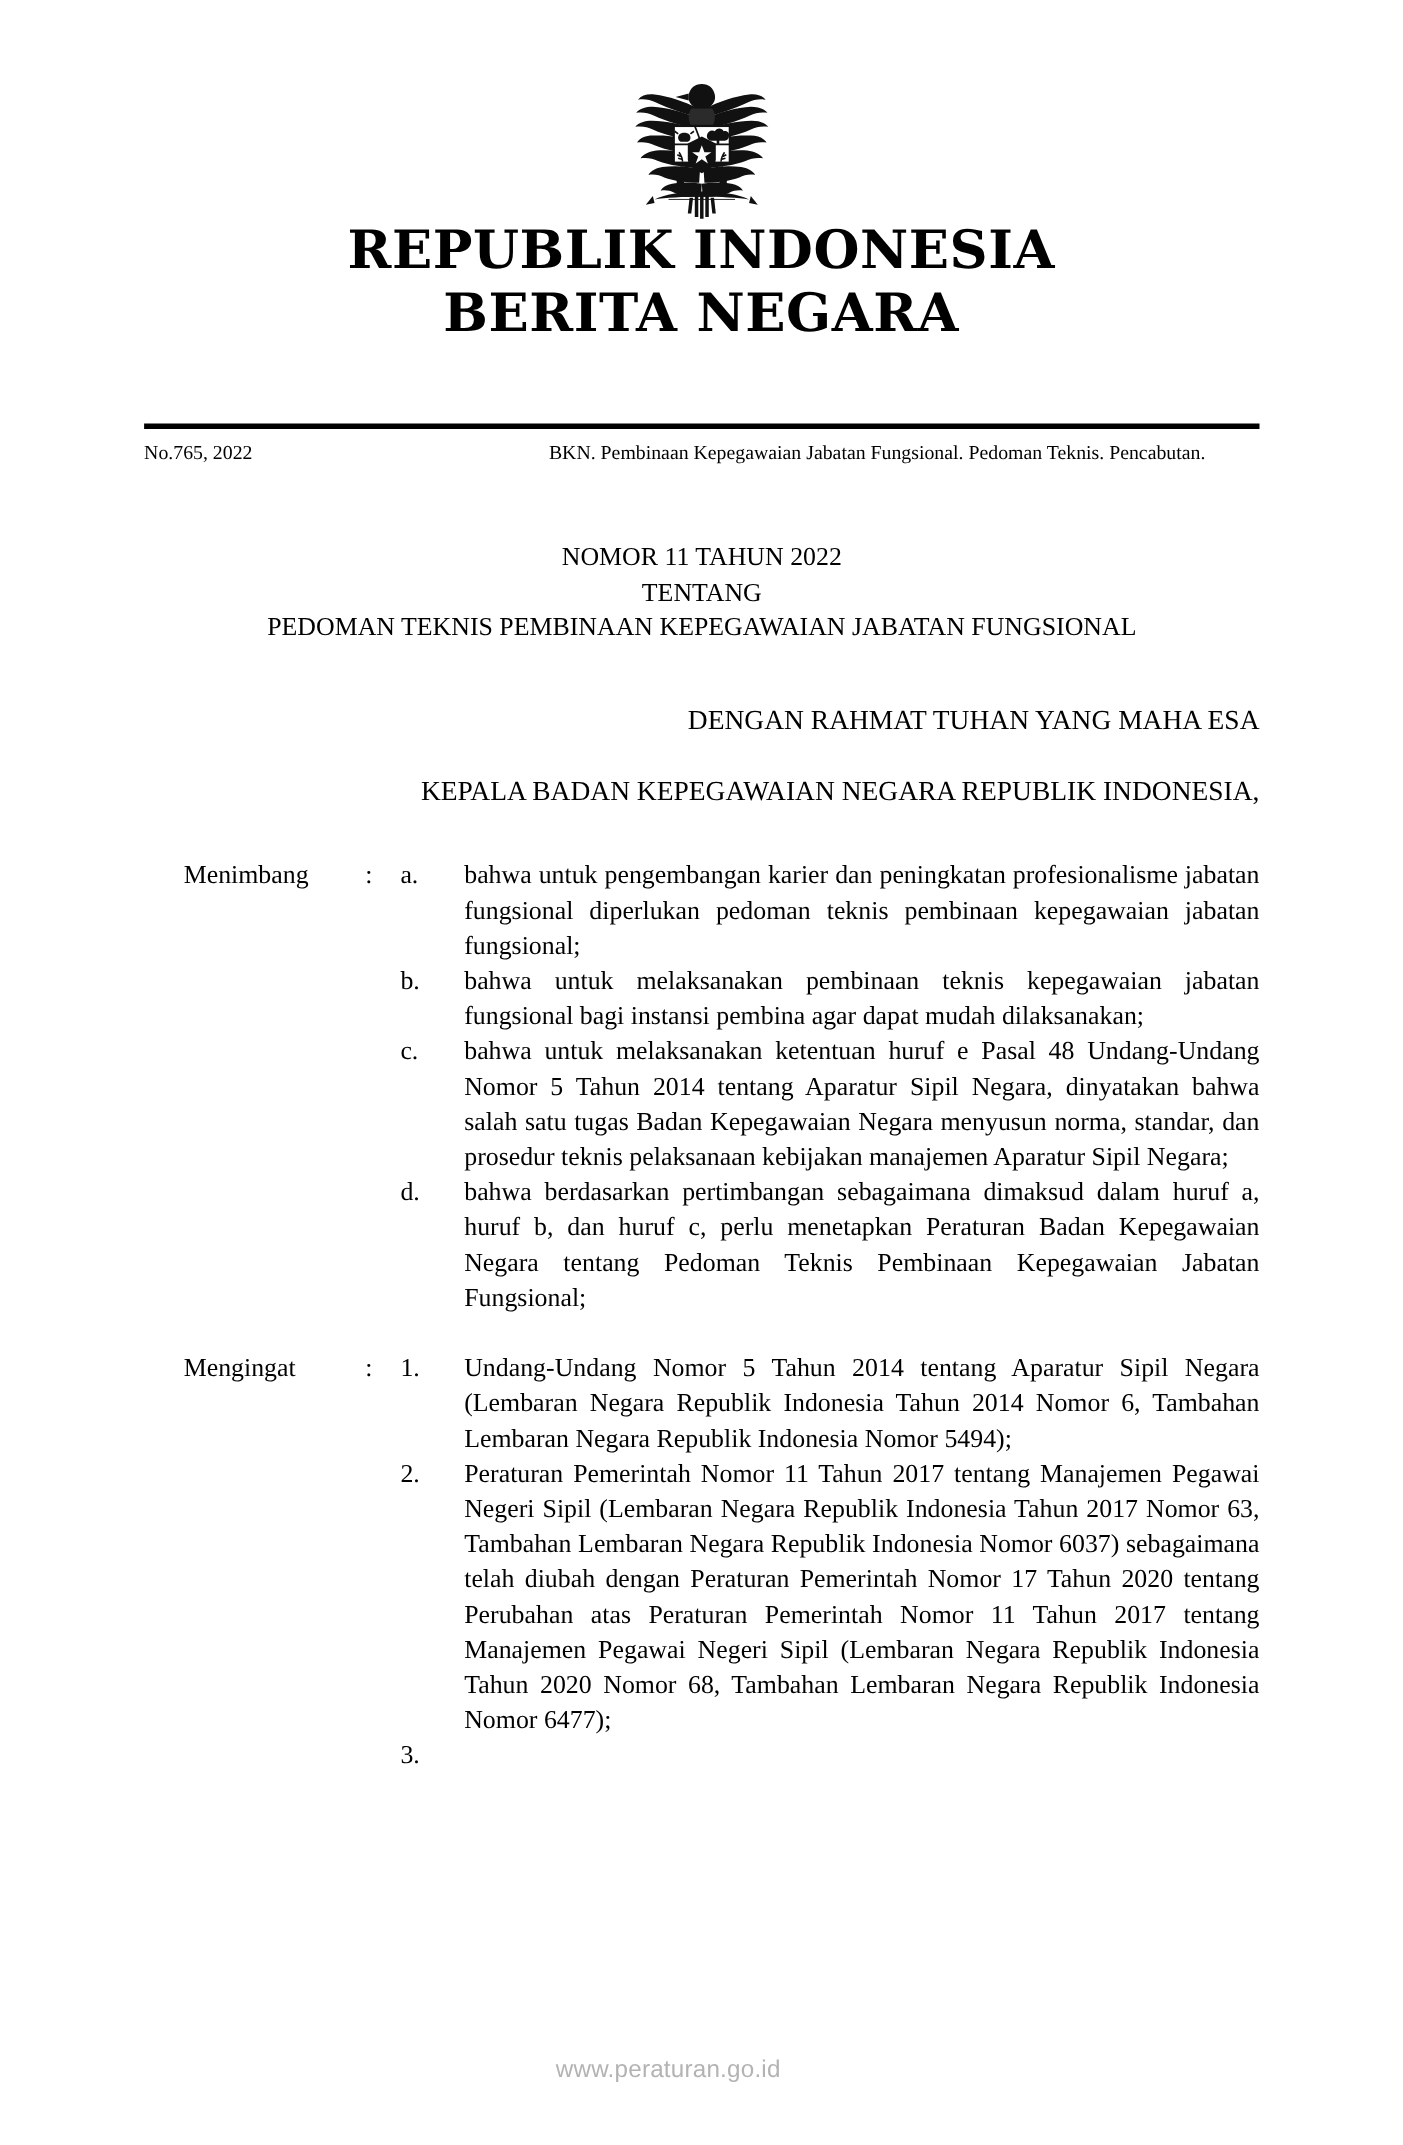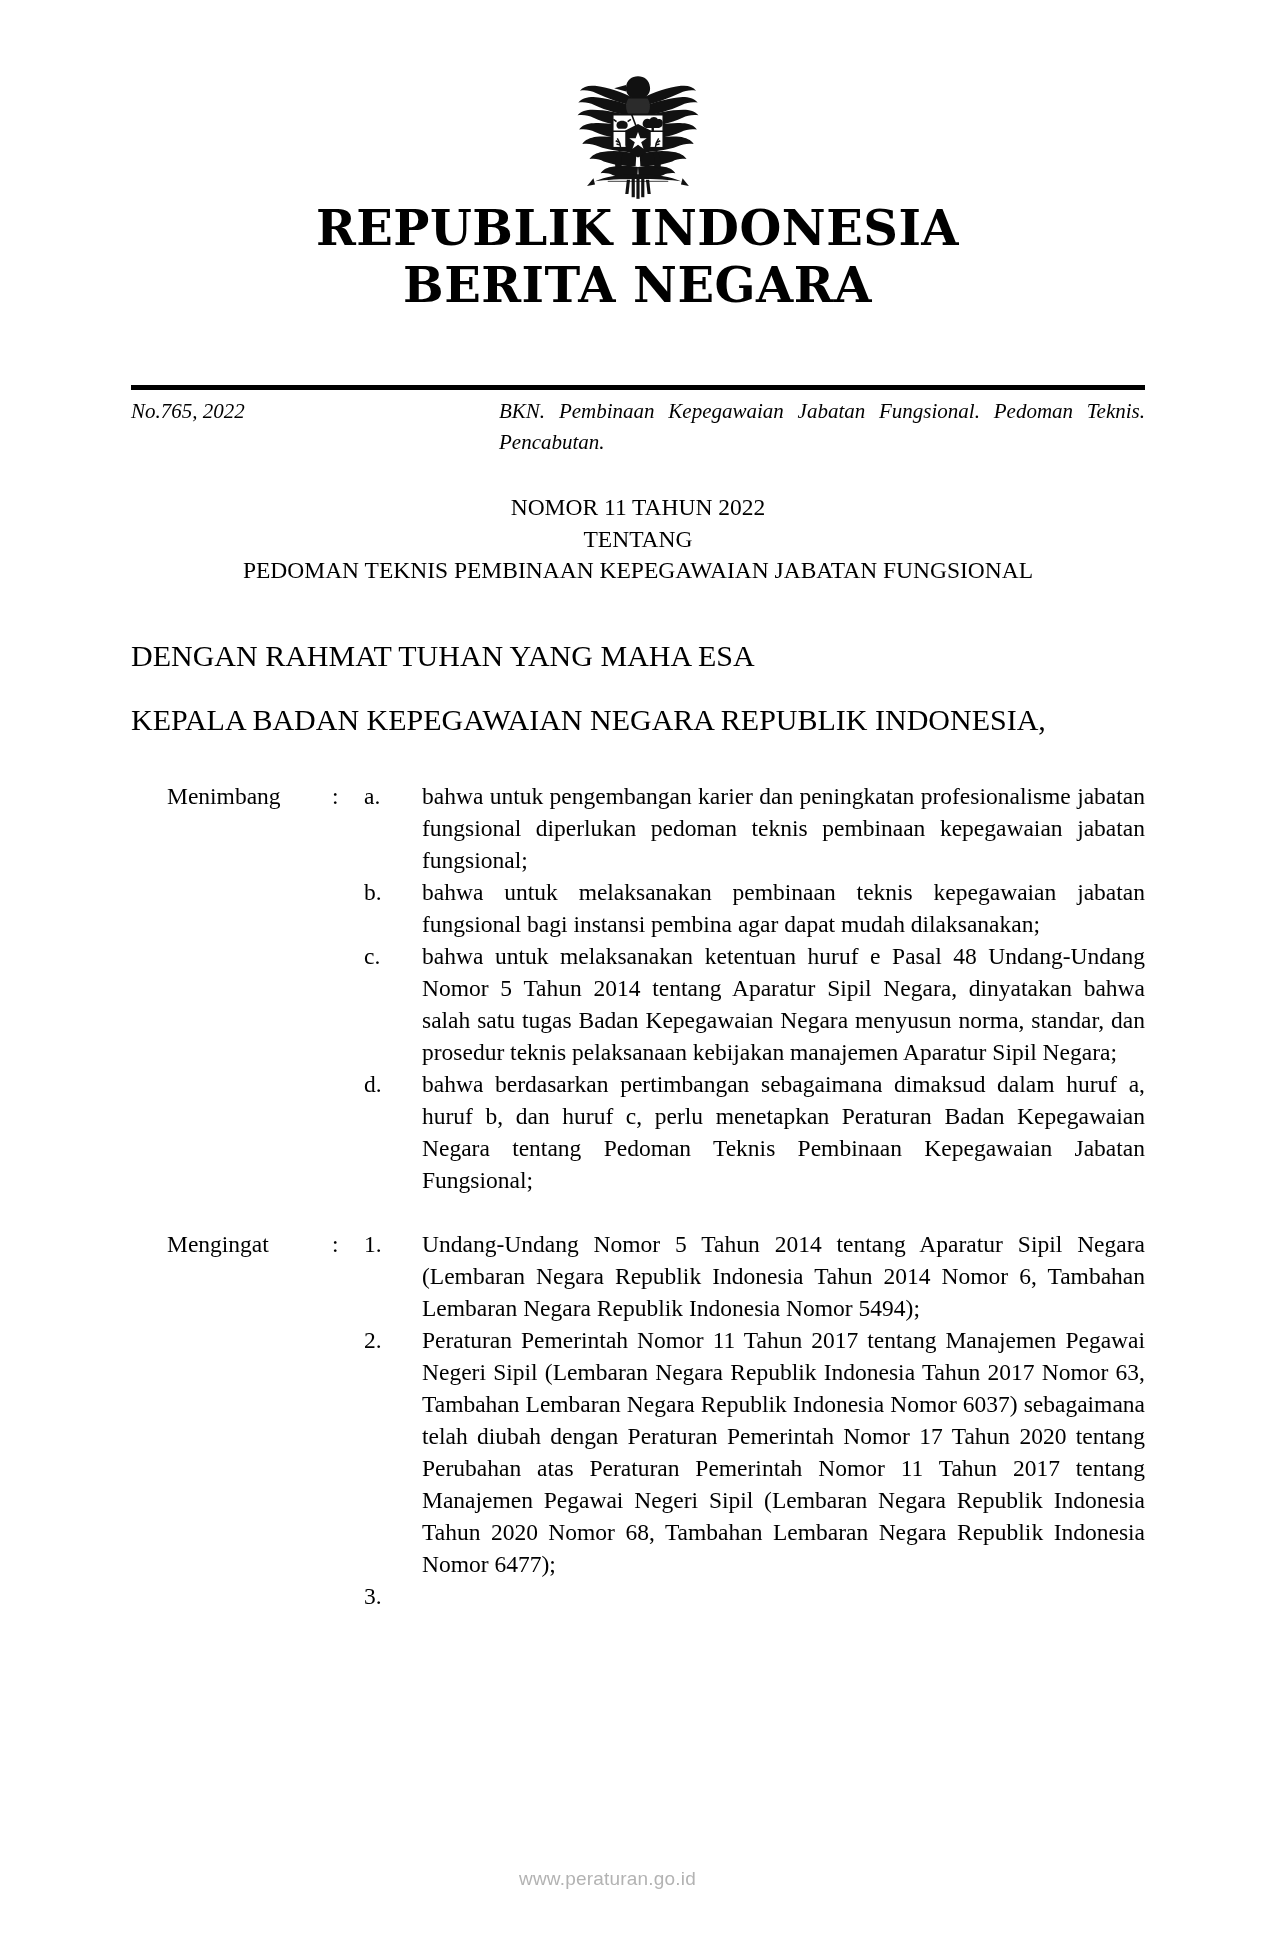--- a/index.html
+++ b/index.html
@@ -60,23 +60,22 @@
     height: 5px;
     background: #000000;
   }
 
   
   .gazette {
     position: absolute;
     left: 131px;
     top: 396px;
     width: 1014px;
-    font-size: 21px;
+    font-size: 18px;
     line-height: 31px;
-    font-style: italic;
   }
   .gazette .no {
     float: left;
     width: 360px;
     text-align: left;
   }
   .gazette .subj {
     margin-left: 368px;
     text-align: justify;
     text-align-last: left;
@@ -92,22 +91,22 @@
     font-size: 23.5px;
     line-height: 31.5px;
   }
 
   
   .invocation {
     position: absolute;
     left: 131px;
     top: 640px;
     width: 1014px;
-    text-align: left;
-    font-size: 30px;
+    text-align: right;
+    font-size: 25px;
     line-height: 31.5px;
   }
   .invocation .spacer { height: 32px; }
 
   
   .clauses {
     position: absolute;
     left: 131px;
     top: 780px;
     width: 1014px;
@@ -145,21 +144,21 @@
   
   .footer {
     position: absolute;
     left: 0;
     top: 1868px;
     width: 1275px;
     text-align: center;
     padding-right: 60px;
     box-sizing: border-box;
     font-family: "Liberation Sans", "DejaVu Sans", sans-serif;
-    font-size: 19px;
+    font-size: 22px;
     color: #b3b3b3;
     letter-spacing: 0.2px;
   }
 </style>
 </head>
 <body>
 
 <div class="page">
 
   <div class="emblem-wrap">

